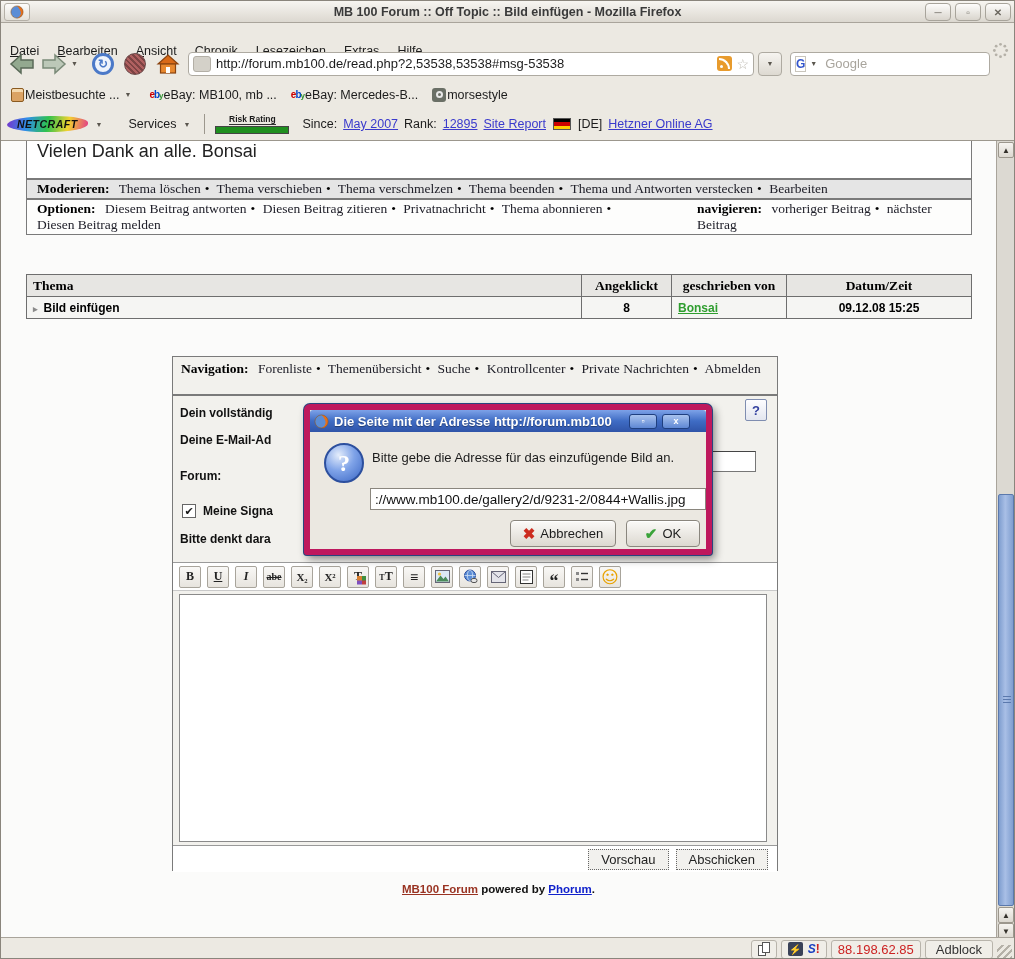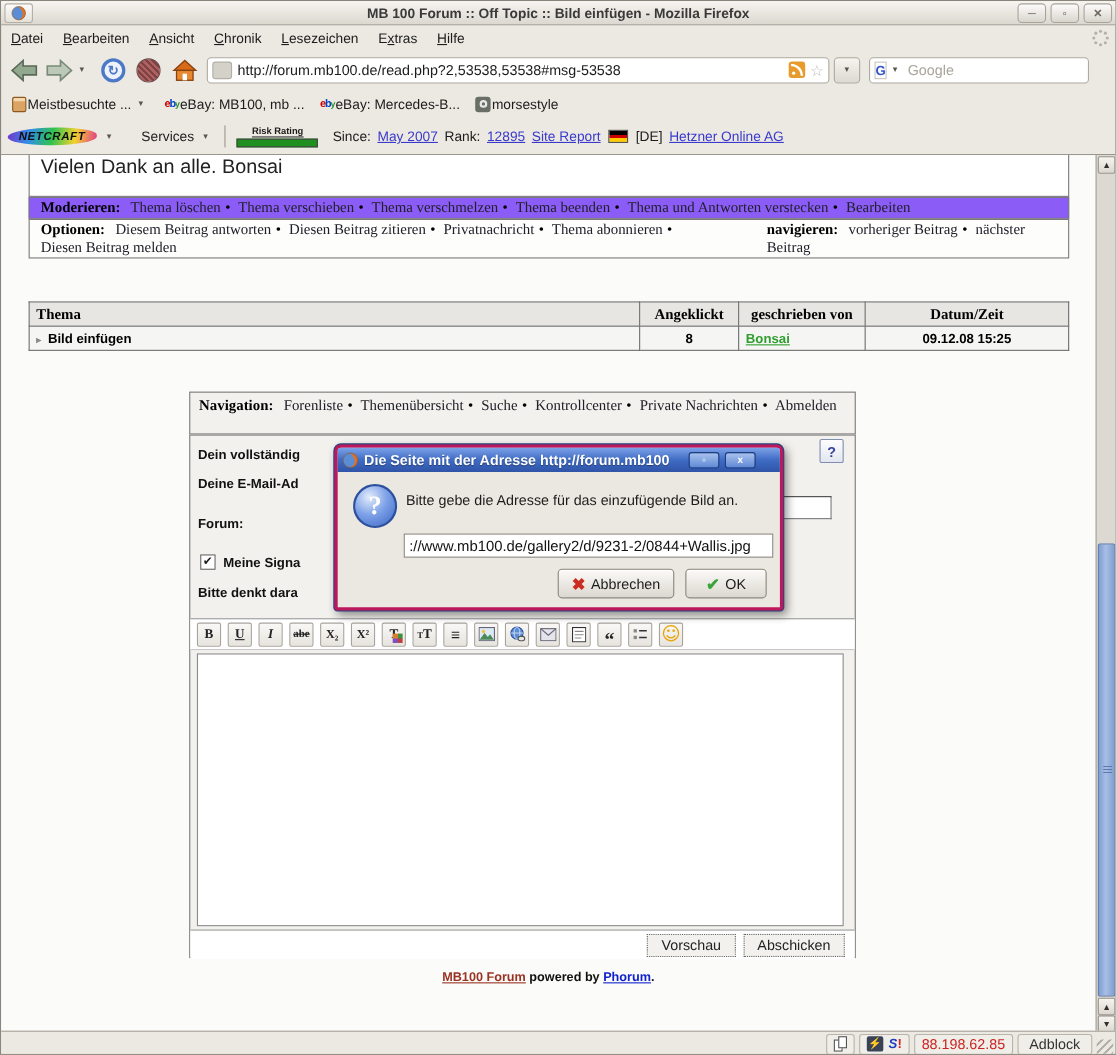--- a/index.html
+++ b/index.html
@@ -13,21 +13,21 @@
     display:flex; align-items:center; }
   .titlebar .appicon-btn { margin-left:3px; width:26px; height:18px; border:1px solid #b5b0a7; border-radius:3px;
     background:linear-gradient(#fdfcfb,#e4e1da); display:flex; align-items:center; justify-content:center; }
   .titlebar .title { position:absolute; left:0; right:0; text-align:center; font-size:12.5px; font-weight:bold; color:#3a3a3a; }
   .winbtns { position:absolute; right:3px; top:2px; display:flex; gap:4px; }
   .winbtn { width:26px; height:18px; border:1px solid #a8a49b; border-radius:4px;
     background:linear-gradient(#fdfcfb,#d9d5cd); color:#6b675f; font-size:10px; font-weight:bold;
     display:flex; align-items:center; justify-content:center; }
 
   
-  .menubar { position:absolute; left:0; top:22px; width:100%; height:23px; display:flex; align-items:center; }
+  .menubar { position:absolute; left:0; top:38px; width:100%; height:23px; display:flex; align-items:center; }
   .menu-item { padding:3px 9px; font-size:12.5px; color:#1c1c1c; }
   .accel { text-decoration:underline; }
   .throbber { position:absolute; right:5px; top:3px; }
 
   
   .navbar { position:absolute; left:0; top:45px; width:100%; height:35px; display:flex; align-items:center; }
   .navbtn { display:flex; align-items:center; justify-content:center; height:28px; }
   .dd-sm { font-size:7px; color:#5a564e; margin:0 4px; }
   .circle-reload { width:22px; height:22px; border-radius:50%; border:3px solid #4b79c8; color:#4b79c8;
     font-size:12px; font-weight:bold; display:flex; align-items:center; justify-content:center; background:#eef3fb; }
@@ -74,21 +74,21 @@
   .nc-link { color:#3a3acc; text-decoration:underline; margin:0 3px; }
   .nc-text { margin:0 3px; }
   .de-flag { width:18px; height:12px; margin:0 4px;
     background:linear-gradient(#000 33%,#cc0000 33% 66%,#ffcc00 66%); border:1px solid #555; }
 
   
   .content { position:absolute; left:0; top:140px; width:995px; height:796px; background:#fbfbfa; overflow:hidden; }
   .serif { font-family:"Liberation Serif", serif; }
   .pbox { position:absolute; border:1px solid #7a7a7a; background:#fff; }
   .postbox { left:25px; top:-3px; width:946px; height:41px; font-size:18px; color:#222; padding:2px 10px; }
-  .modbar { left:25px; top:38px; width:946px; height:20px; background:#8b5cf6; font-size:13.5px; padding:1px 10px; white-space:nowrap; overflow:hidden; }
+  .modbar { left:25px; top:38px; width:946px; height:20px; background:#e5e5e5; font-size:13.5px; padding:1px 10px; white-space:nowrap; overflow:hidden; }
   .optbox { left:25px; top:58px; width:946px; height:36px; background:#fdfdfc; font-size:13.5px; padding:1px 10px; display:flex; }
   .optbox .left { width:600px; }
   .optbox .right { flex:1; padding-left:60px; }
   .plink { color:#20202a; }
   .sep { margin:0 4px; }
   b.lab { font-weight:bold; margin-right:6px; }
 
   .topictable { position:absolute; left:25px; top:133px; width:946px; border-collapse:collapse; }
   .topictable th, .topictable td { border:1px solid #6e6e6e; padding:1px 6px; }
   .topictable th { background:#e7e6e3; font-family:"Liberation Serif",serif; font-size:13.5px; text-align:left; height:22px; }
@@ -155,21 +155,21 @@
     display:flex; align-items:center; justify-content:center; }
   .sb-s { font-weight:bold; font-style:italic; font-size:12px; color:#1a3fbf; }
   .sb-s i { color:#cc2222; font-style:normal; }
   .ip { color:#cc2222; font-size:13px; }
   .adb { font-size:13px; color:#333; padding:0 10px; }
   .grip { width:15px; height:15px; margin-left:4px; align-self:flex-end;
     background:repeating-linear-gradient(135deg,transparent 0 3px,#b5b1a8 3px 5px); }
 
   
   .dialog { position:absolute; left:303px; top:403px; width:408px; height:151px; z-index:10;
-    border:3px solid #be185d; border-radius:6px 6px 3px 3px; background:#ebe8e1;
+    border:6px solid #be185d; border-radius:6px 6px 3px 3px; background:#ebe8e1;
     box-shadow:0 0 0 1px #28457e, 3px 4px 9px rgba(0,0,0,.45); }
   .dlg-title { height:22px; background:linear-gradient(#7da2e8,#3f6cc4 50%,#2f54a8); border-radius:3px 3px 0 0;
     display:flex; align-items:center; padding:0 4px; }
   .dlg-title .txt { color:#fff; font-weight:bold; font-size:13px; margin-left:5px; white-space:nowrap; overflow:hidden; width:290px; text-shadow:0 1px 1px rgba(0,0,0,.4); }
   .dlg-tbtn { width:28px; height:15px; border:1px solid #1f3f7f; border-radius:3px; margin-left:5px;
     background:linear-gradient(#a8c2ee,#5f88d4); color:#fff; font-size:9px; font-weight:bold;
     display:flex; align-items:center; justify-content:center; }
   .qicon { position:absolute; left:14px; top:33px; width:40px; height:40px; border-radius:50%;
     background:radial-gradient(circle at 35% 28%,#e4edfb,#7fa3e8 45%,#3a66c4); border:2px solid #2c4f9e;
     color:#fff; font-size:24px; font-weight:bold; font-family:"Liberation Serif",serif;

